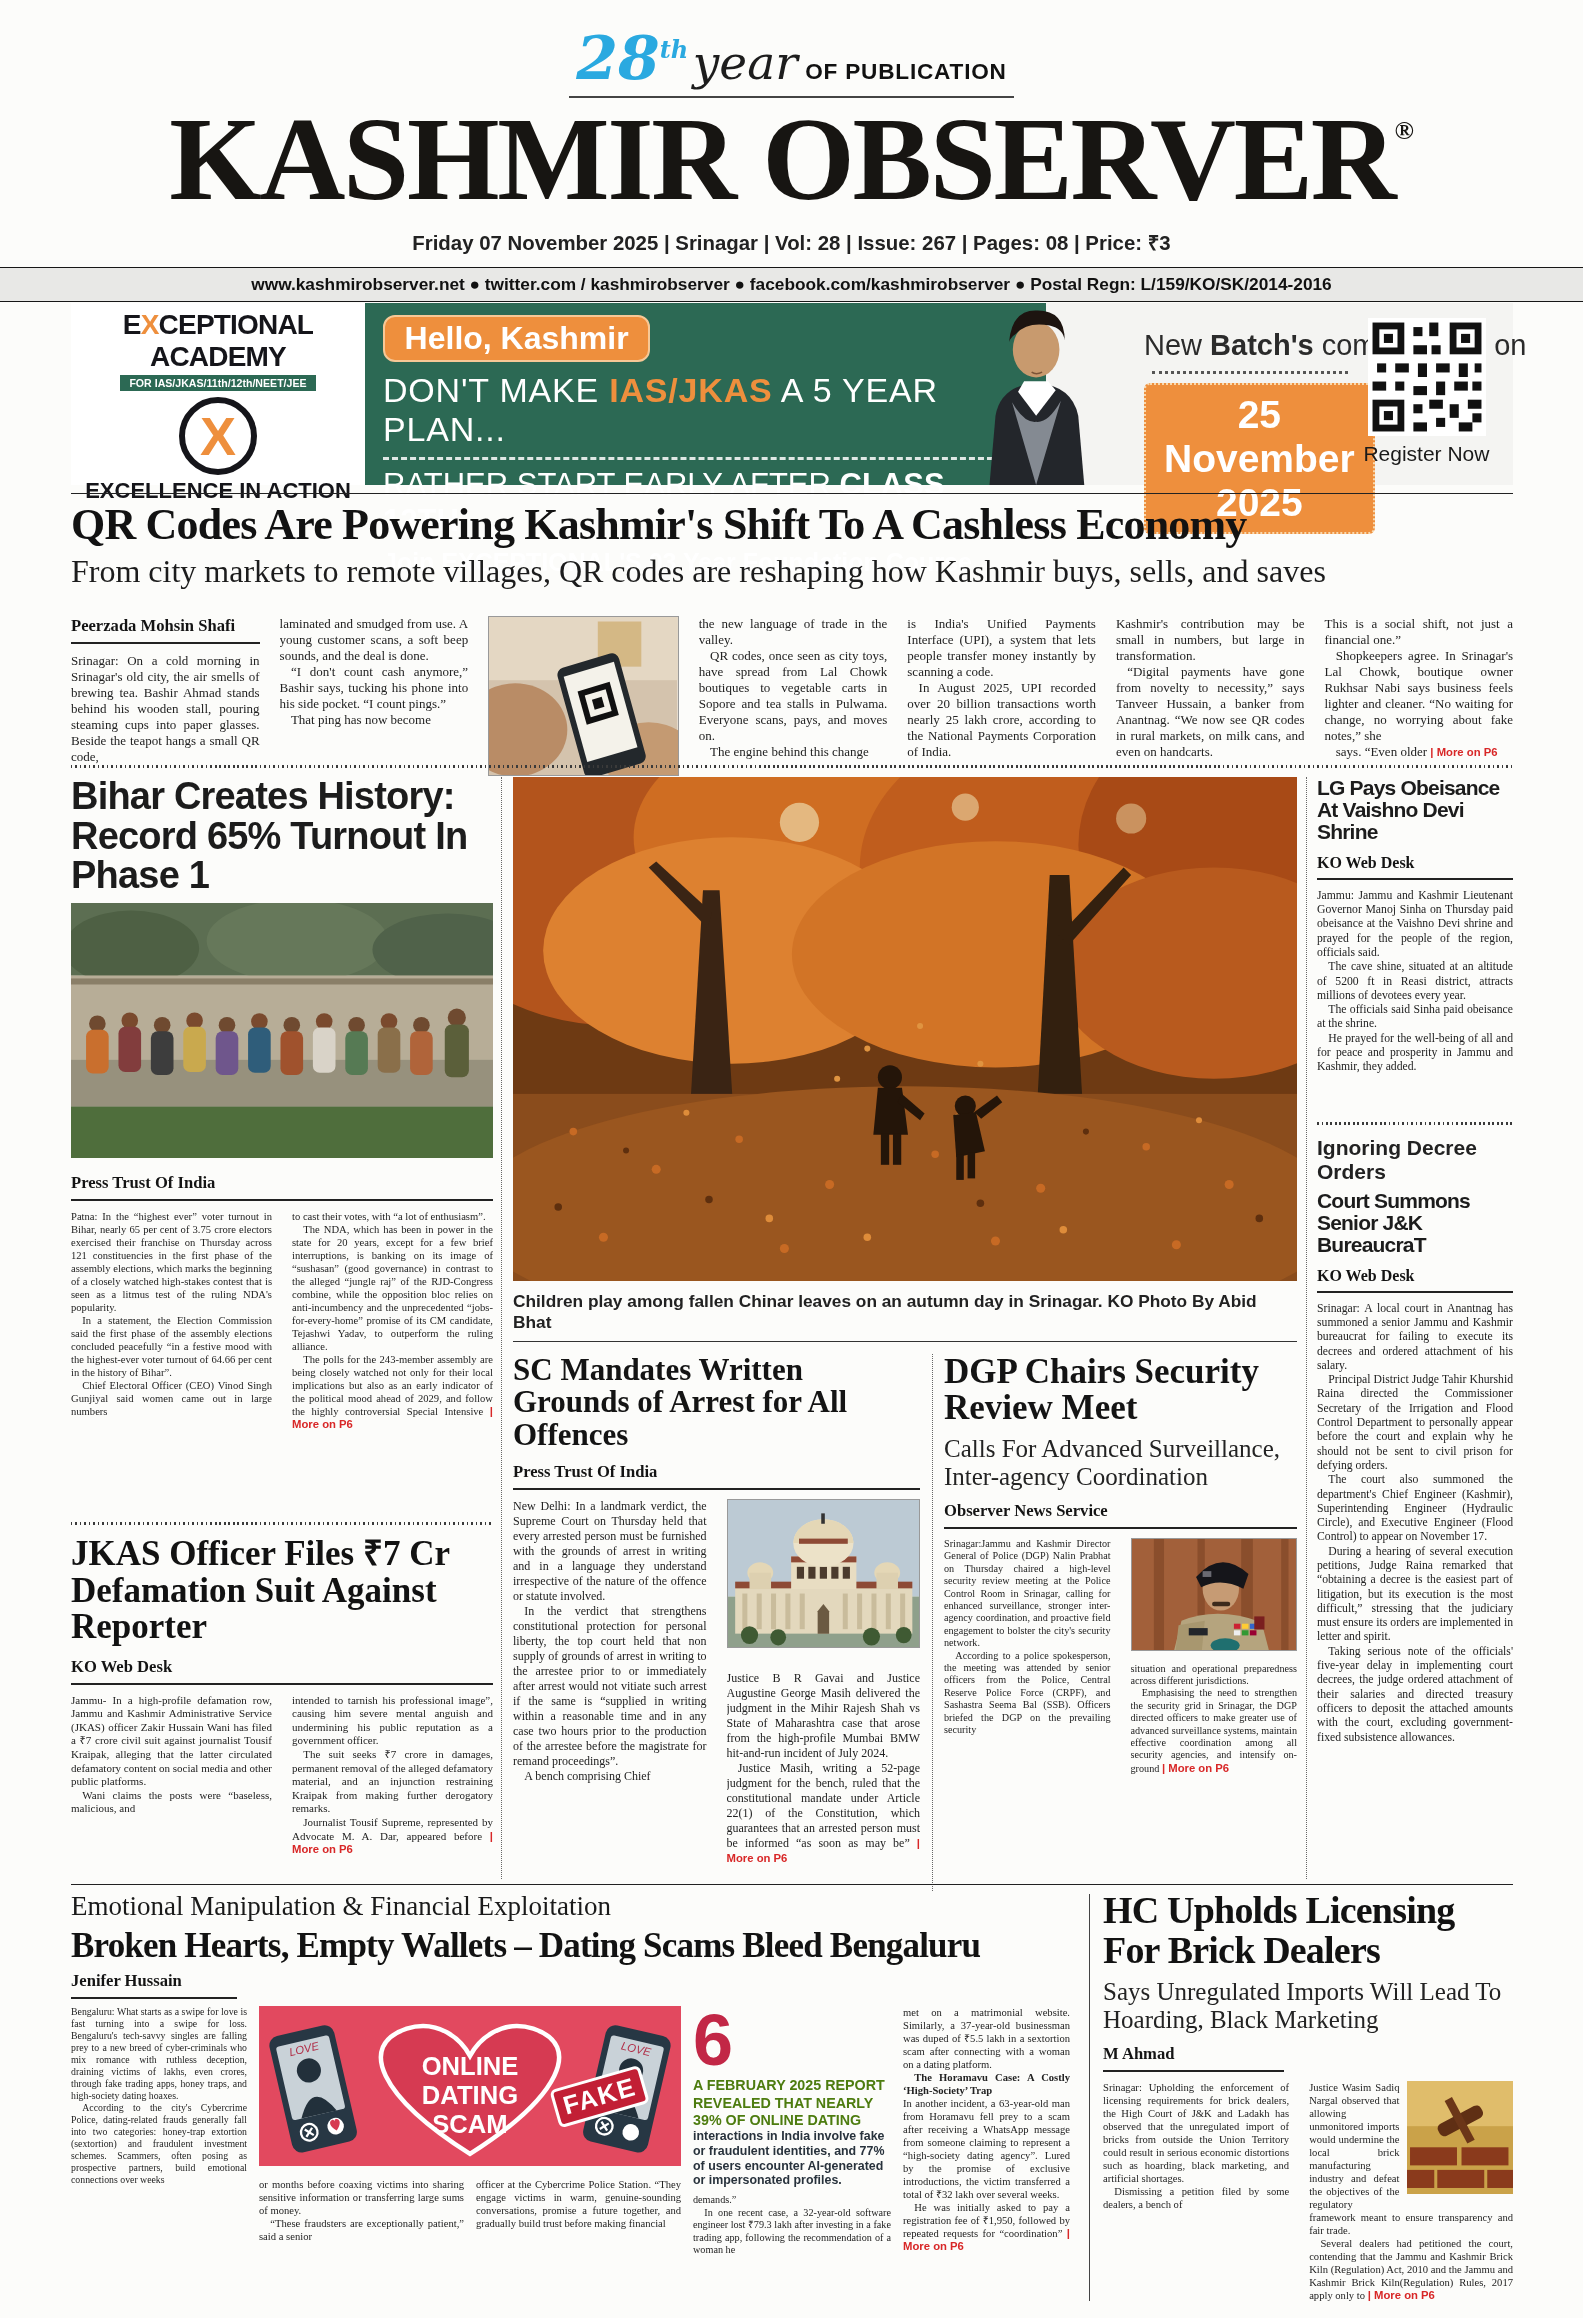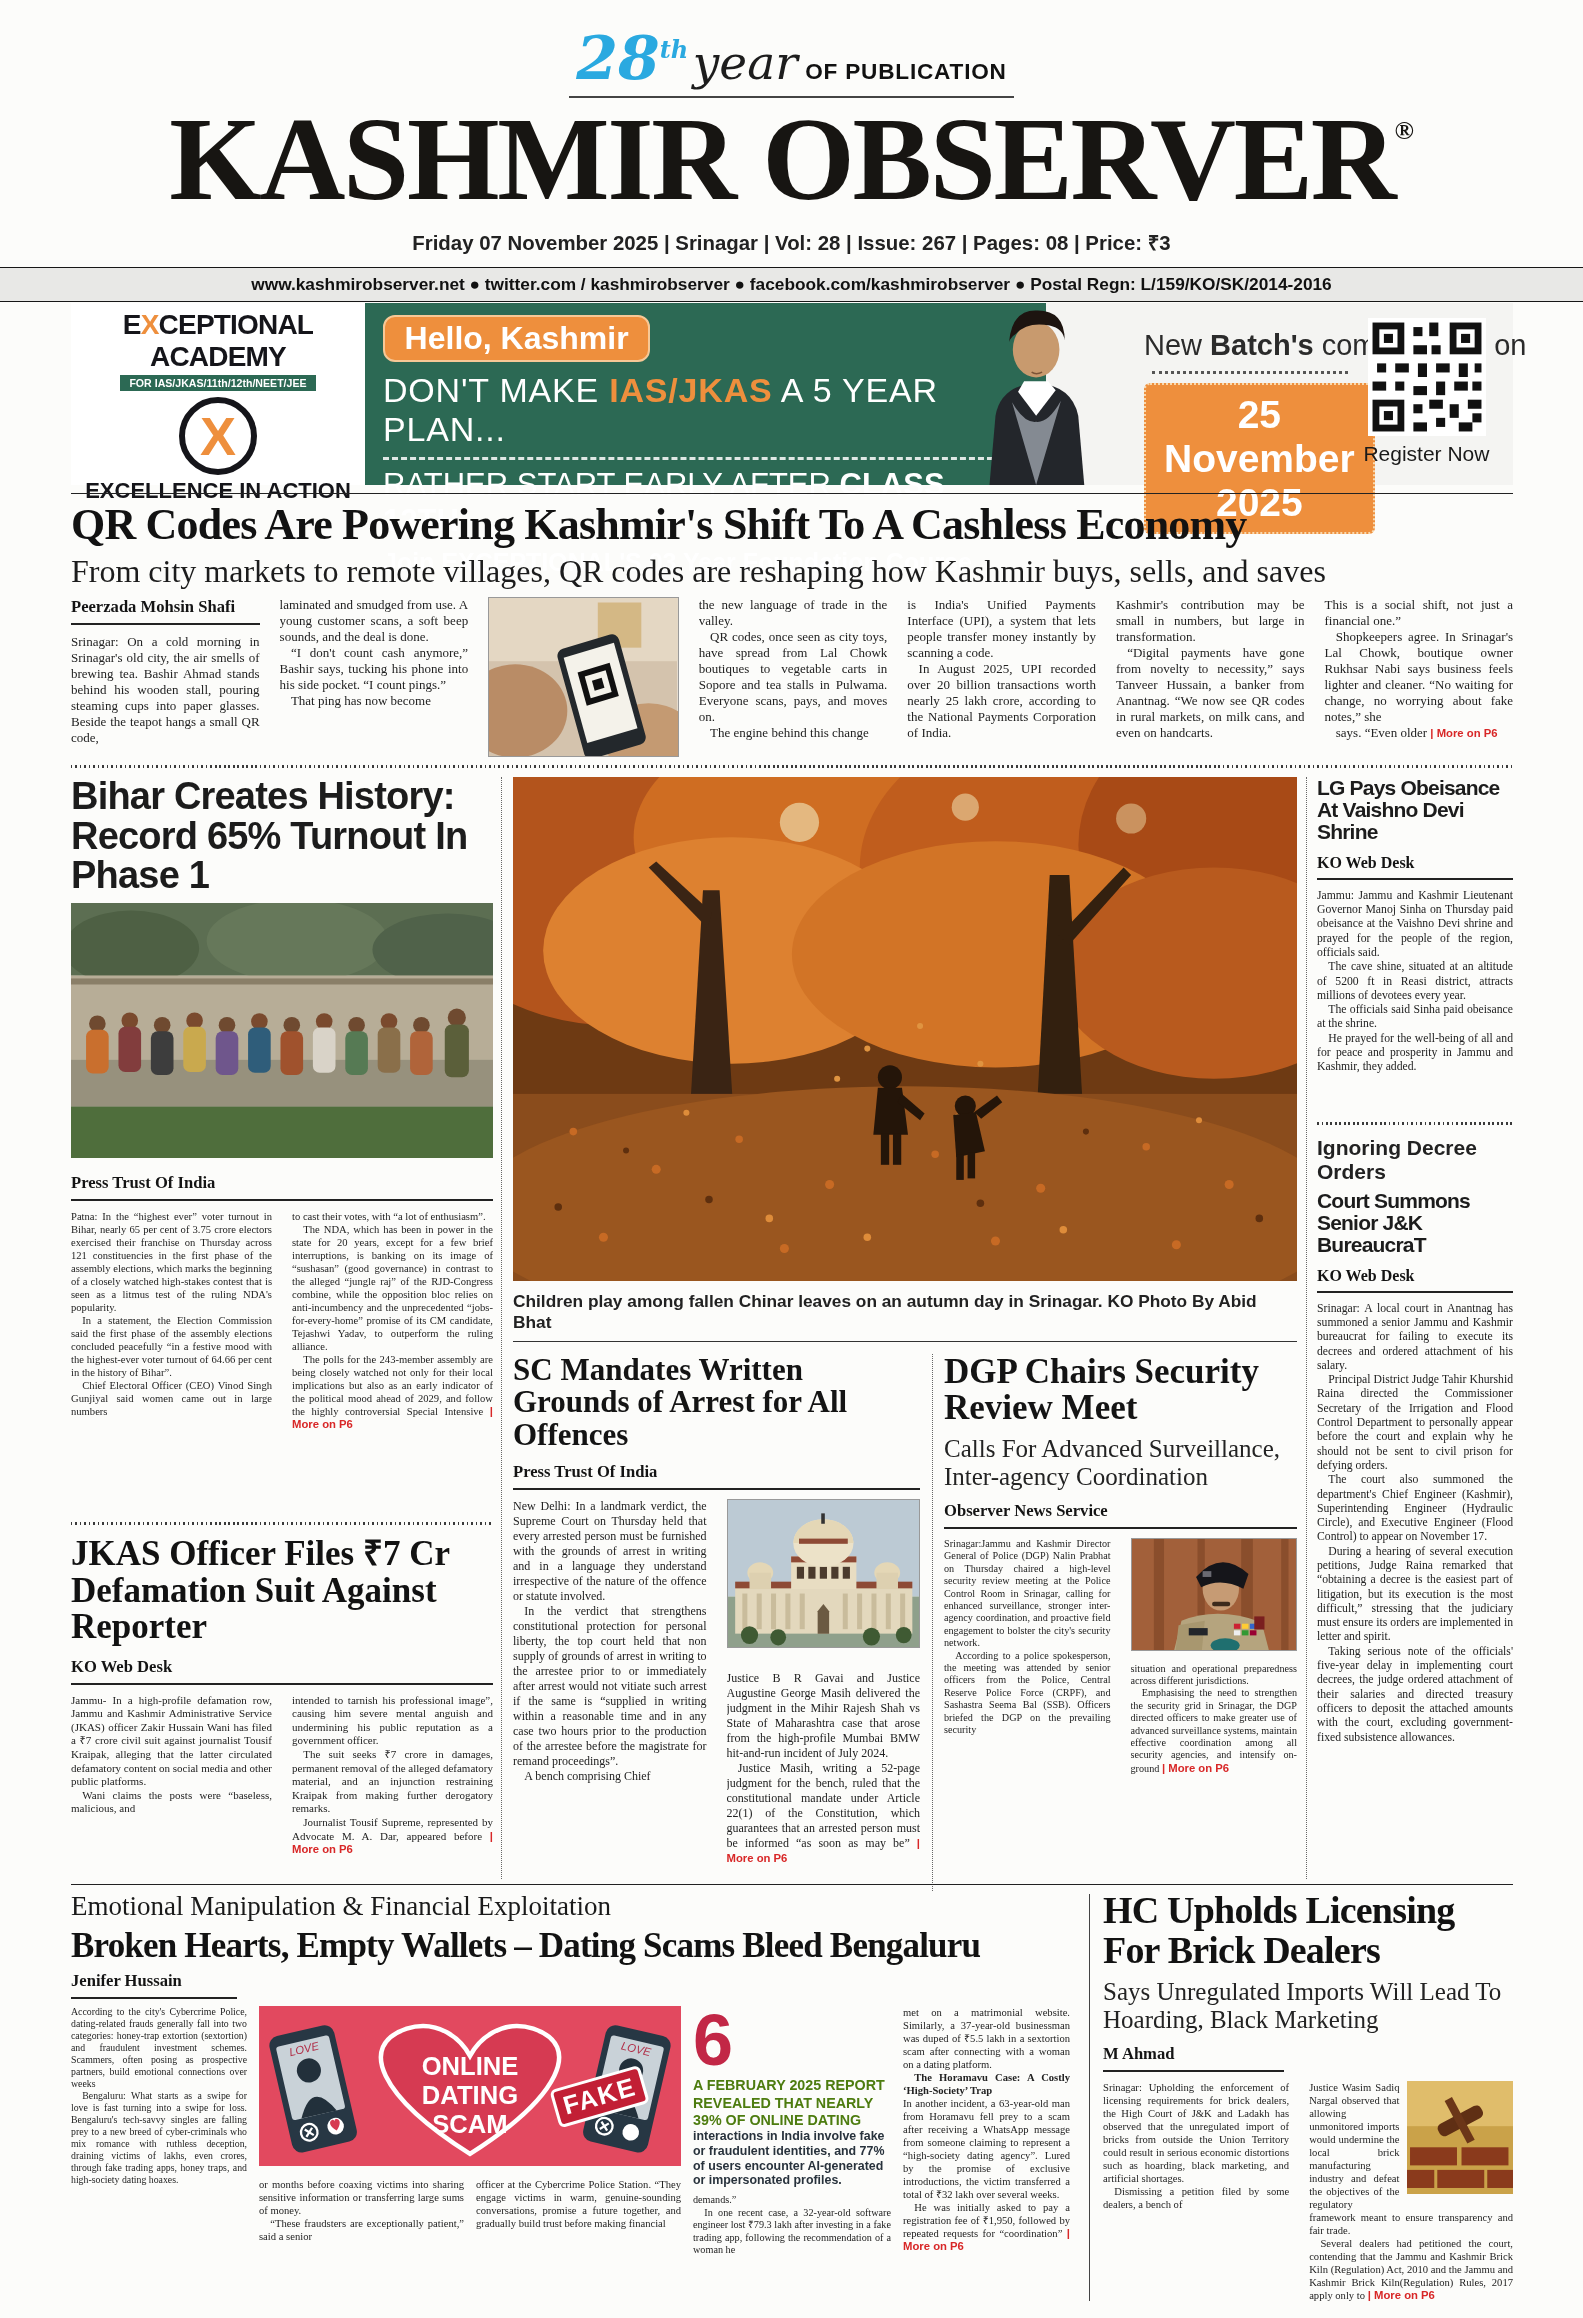--- a/index.html
+++ b/index.html
@@ -54,21 +54,21 @@
 .fz17 p,p.fz17{font-size:13px;line-height:16px}
 .fz16 p,p.fz16{font-size:12px;line-height:15px}
 .fz155 p,p.fz155{font-size:11.7px;line-height:14.3px}
 .fz145 p,p.fz145{font-size:11px;line-height:13.6px}
 .fz14 p,p.fz14{font-size:10.6px;line-height:13px}
 .fz135 p,p.fz135{font-size:10.2px;line-height:12.4px}
 .fz13 p,p.fz13{font-size:9.8px;line-height:12px}
 #qrstory{position:absolute;left:71px;top:502px;width:1442px}
 #qrstory h1{font:bold 44px/1.05 "Liberation Serif",serif;letter-spacing:-0.8px;color:#121212}
 #qrstory h2{font:32px/1.1 "Liberation Serif",serif;color:#1c1c1c;margin-top:6px}
-.qrcols{display:flex;gap:20px;margin-top:8px;height:160px;overflow:hidden}
+.qrcols{display:flex;gap:20px;margin-top:27px;height:160px;overflow:hidden}
 .qrcols .col{flex:1;overflow:hidden}
 .imgbox{border:0.8px solid #999;overflow:hidden}
 #maingrid{position:absolute;left:71px;top:777px;width:1442px;height:1102px}
 .lgroup{position:absolute;left:0;top:0;width:422px;height:1102px;overflow:hidden}
 .hl-sans{font-family:"Liberation Sans",sans-serif;font-weight:bold;color:#1c1c1c}
 #bihar-h{font-size:38px;line-height:1.04;letter-spacing:-0.8px}
 .bihar-photo{margin-top:7.5px;width:422px;height:255px}
 .cols2{display:flex;gap:20px;overflow:hidden}
 .cgroup{position:absolute;left:442px;top:0;width:784px;height:1102px}
 .chinar{width:784px;height:504px}
@@ -562,22 +562,22 @@
 
   <div class="hrule" style="top:1884px"></div>
 
   <div id="bottom">
     <div class="dleft">
       <div class="dkicker">Emotional Manipulation &amp; Financial Exploitation</div>
       <h3>Broken Hearts, Empty Wallets – Dating Scams Bleed Bengaluru</h3>
       <div class="byline dbyline" style="margin-top:7.5px;margin-bottom:0">Jenifer Hussain</div>
       <div class="drow">
         <div class="body fz13" style="width:176px;overflow:hidden">
+            <p>Bengaluru: What starts as a swipe for love is fast turning into a swipe for loss. Bengaluru's tech-savvy singles are falling prey to a new breed of cyber-criminals who mix romance with ruthless deception, draining victims of lakhs, even crores, through fake trading apps, honey traps, and high-society dating hoaxes.</p>
             <p>According to the city's Cybercrime Police, dating-related frauds generally fall into two categories: honey-trap extortion (sextortion) and fraudulent investment schemes. Scammers, often posing as prospective partners, build emotional connections over weeks</p>
-            <p>Bengaluru: What starts as a swipe for love is fast turning into a swipe for loss. Bengaluru's tech-savvy singles are falling prey to a new breed of cyber-criminals who mix romance with ruthless deception, draining victims of lakhs, even crores, through fake trading apps, honey traps, and high-society dating hoaxes.</p>
           </div>
         <div class="gwrap">
           <svg class="scamsvg" viewBox="0 0 560 212" preserveAspectRatio="none">
             <rect width="560" height="212" fill="#e2495f"></rect>
             <path d="M280 196 C160 120 130 52 196 30 C238 17 268 44 280 66 C292 44 322 17 364 30 C430 52 400 120 280 196 Z" fill="#d63a52" stroke="#fff" stroke-width="6"></path>
             <g transform="rotate(-13 75 110)">
               <rect x="28" y="30" width="88" height="158" rx="13" fill="#273744"></rect>
               <rect x="36" y="44" width="72" height="100" rx="4" fill="#c9d2d8"></rect>
               <path d="M48 144 Q72 96 96 144 Z" fill="#22303b"></path>
                 <circle cx="72" cy="84" r="16" fill="#22303b"></circle>

